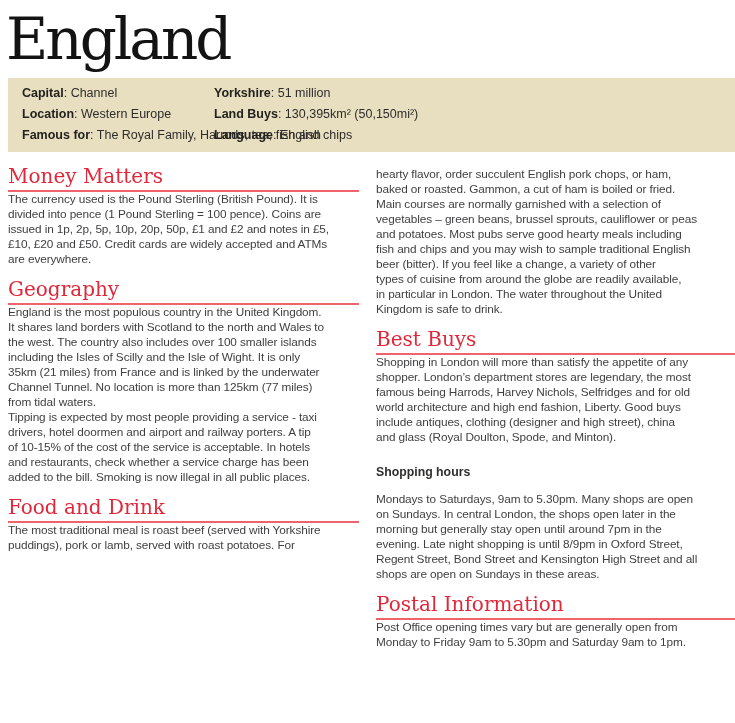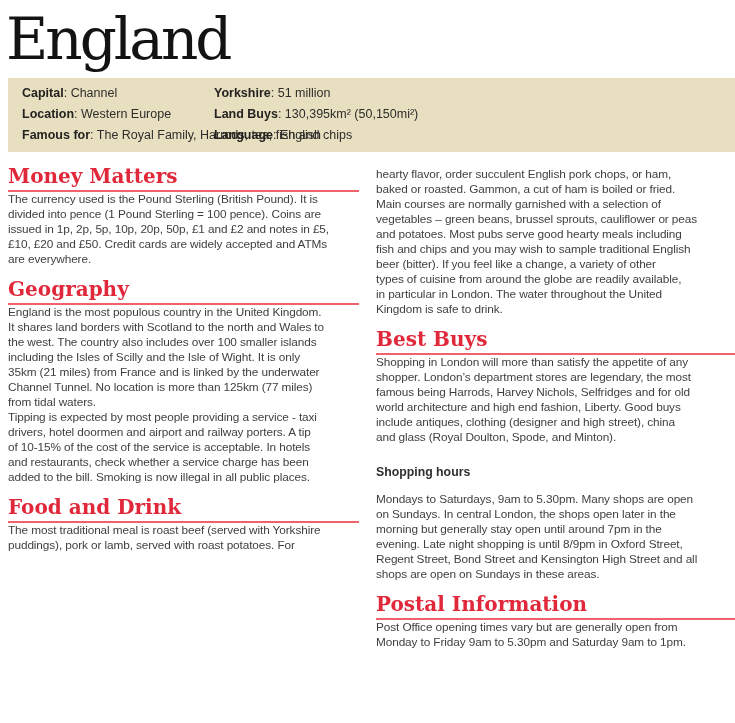--- a/index.html
+++ b/index.html
@@ -36,21 +36,21 @@
     white-space:nowrap;
   }
   .infobox .lbl { font-weight:bold; color:#242320; }
 
   .cols { display:flex; gap:17px; margin-top:13px; }
   .col-left  { width:351px; flex:none; }
   .col-right { flex:1; min-width:0; }
 
   h2.section-heading {
     font-family:"DejaVu Serif", serif;
-    font-weight:700;
+    font-weight:400;
     font-size:20px;
     line-height:23px;
     color:var(--accent);
     border-bottom:2px solid var(--rule);
     padding-bottom:2px;
     margin-top:11px;
   }
   .col-left > section:first-child h2.section-heading { margin-top:0; }
 
   p.body {

